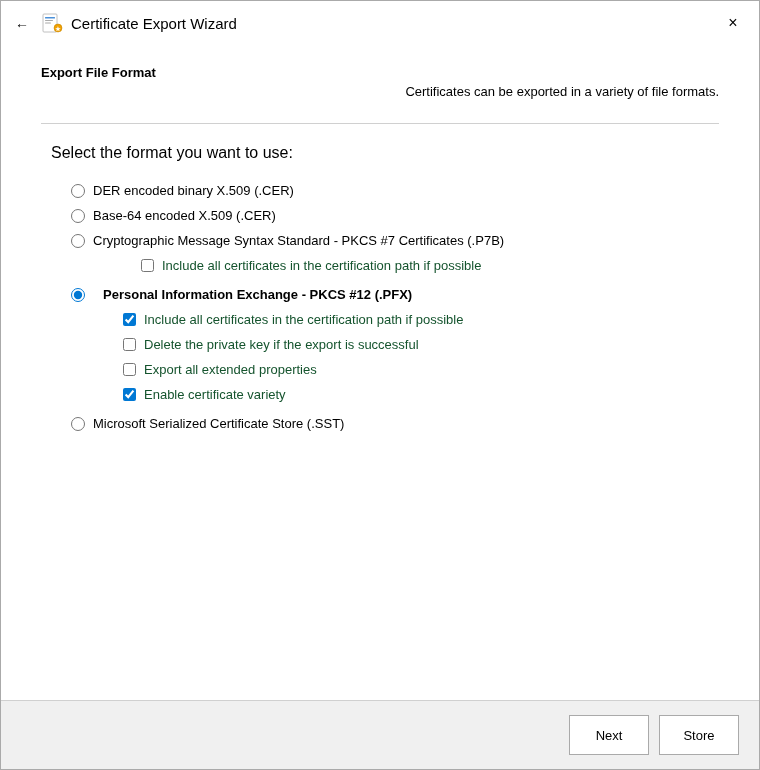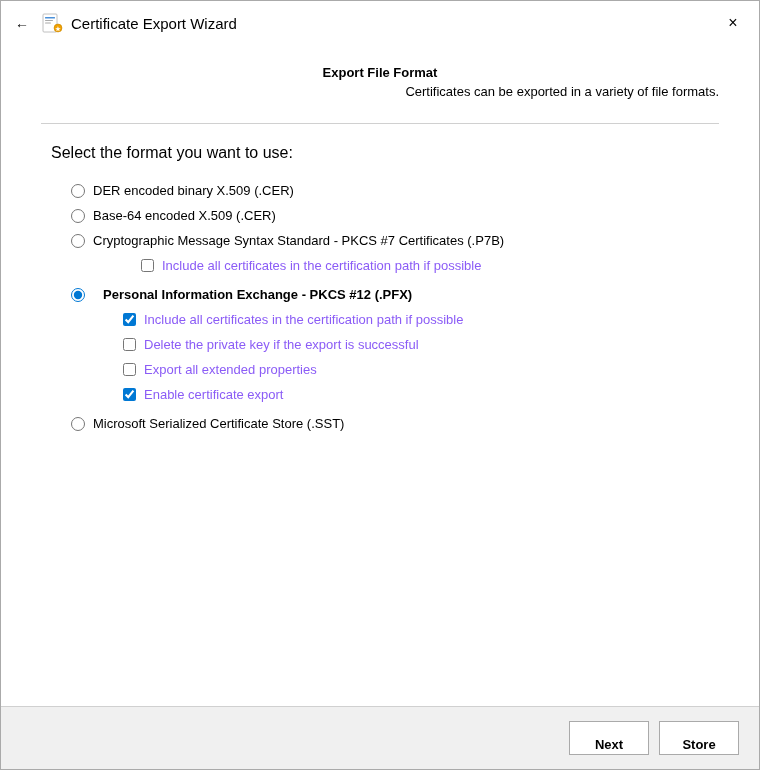--- a/index.html
+++ b/index.html
@@ -65,21 +65,20 @@
       flex-direction: column;
       padding: 20px 40px 10px 40px;
     }
     .section-header {
       margin-bottom: 10px;
     }
     .section-title {
       font-weight: 700;
       font-size: 13px;
       margin-bottom: 4px;
-      text-align: center;
     }
     .section-desc {
       font-size: 13px;
       color: #000;
       text-align: right;
     }
     .divider {
       height: 1px;
       background: #d0d0d0;
       margin: 14px 0 20px 0;
@@ -126,44 +125,43 @@
     }
     .checkbox-input {
       width: 13px;
       height: 13px;
       accent-color: #0078d4;
       cursor: pointer;
       flex-shrink: 0;
     }
     .checkbox-label {
       font-size: 13px;
-      color: #8b5cf6;
+      color: #14532d;
     }
     .indent-checkbox {
       padding-left: 70px;
     }
     .footer {
       background: #f0f0f0;
       border-top: 1px solid #d0d0d0;
       padding: 14px 20px;
       display: flex;
       justify-content: flex-end;
       align-items: center;
       gap: 10px;
     }
     .footer-btn {
       min-width: 80px;
-      height: 34px;
-      padding: 15px 16px;
+      height: 40px;
+      padding: 9px 16px;
       background: #fff;
       border: 1px solid #aaa;
       font-size: 13px;
       cursor: pointer;
       font-family: 'Segoe UI', Tahoma, Geneva, Verdana, sans-serif;
-      font-weight: bold;
     }
     .footer-btn.primary {
       background: #fff;
       border: 1px solid #aaa;
     }
     
     .cert-icon-wrapper {
       width: 22px;
       height: 22px;
     }
@@ -234,21 +232,21 @@
         <div class="checkbox-item">
           <input type="checkbox" class="checkbox-input" id="pfx_delete_key" style="">
           <label class="checkbox-label" for="pfx_delete_key">Delete the private key if the export is successful</label>
         </div>
         <div class="checkbox-item">
           <input type="checkbox" class="checkbox-input" id="pfx_export_props" style="">
           <label class="checkbox-label" for="pfx_export_props">Export all extended properties</label>
         </div>
         <div class="checkbox-item">
           <input type="checkbox" class="checkbox-input" id="pfx_enable_privacy" checked="" style="">
-          <label class="checkbox-label" for="pfx_enable_privacy">Enable certificate export</label>
+          <label class="checkbox-label" for="pfx_enable_privacy">Enable certificate variety</label>
         </div>
       </div>
 
       <div class="radio-item" style="margin-top: 4px;">
         <input type="radio" name="format" class="radio-input" id="sst" style="">
         <label class="radio-label" for="sst">Microsoft Serialized Certificate Store (.SST)</label>
       </div>
     </div>
   </div>
 

